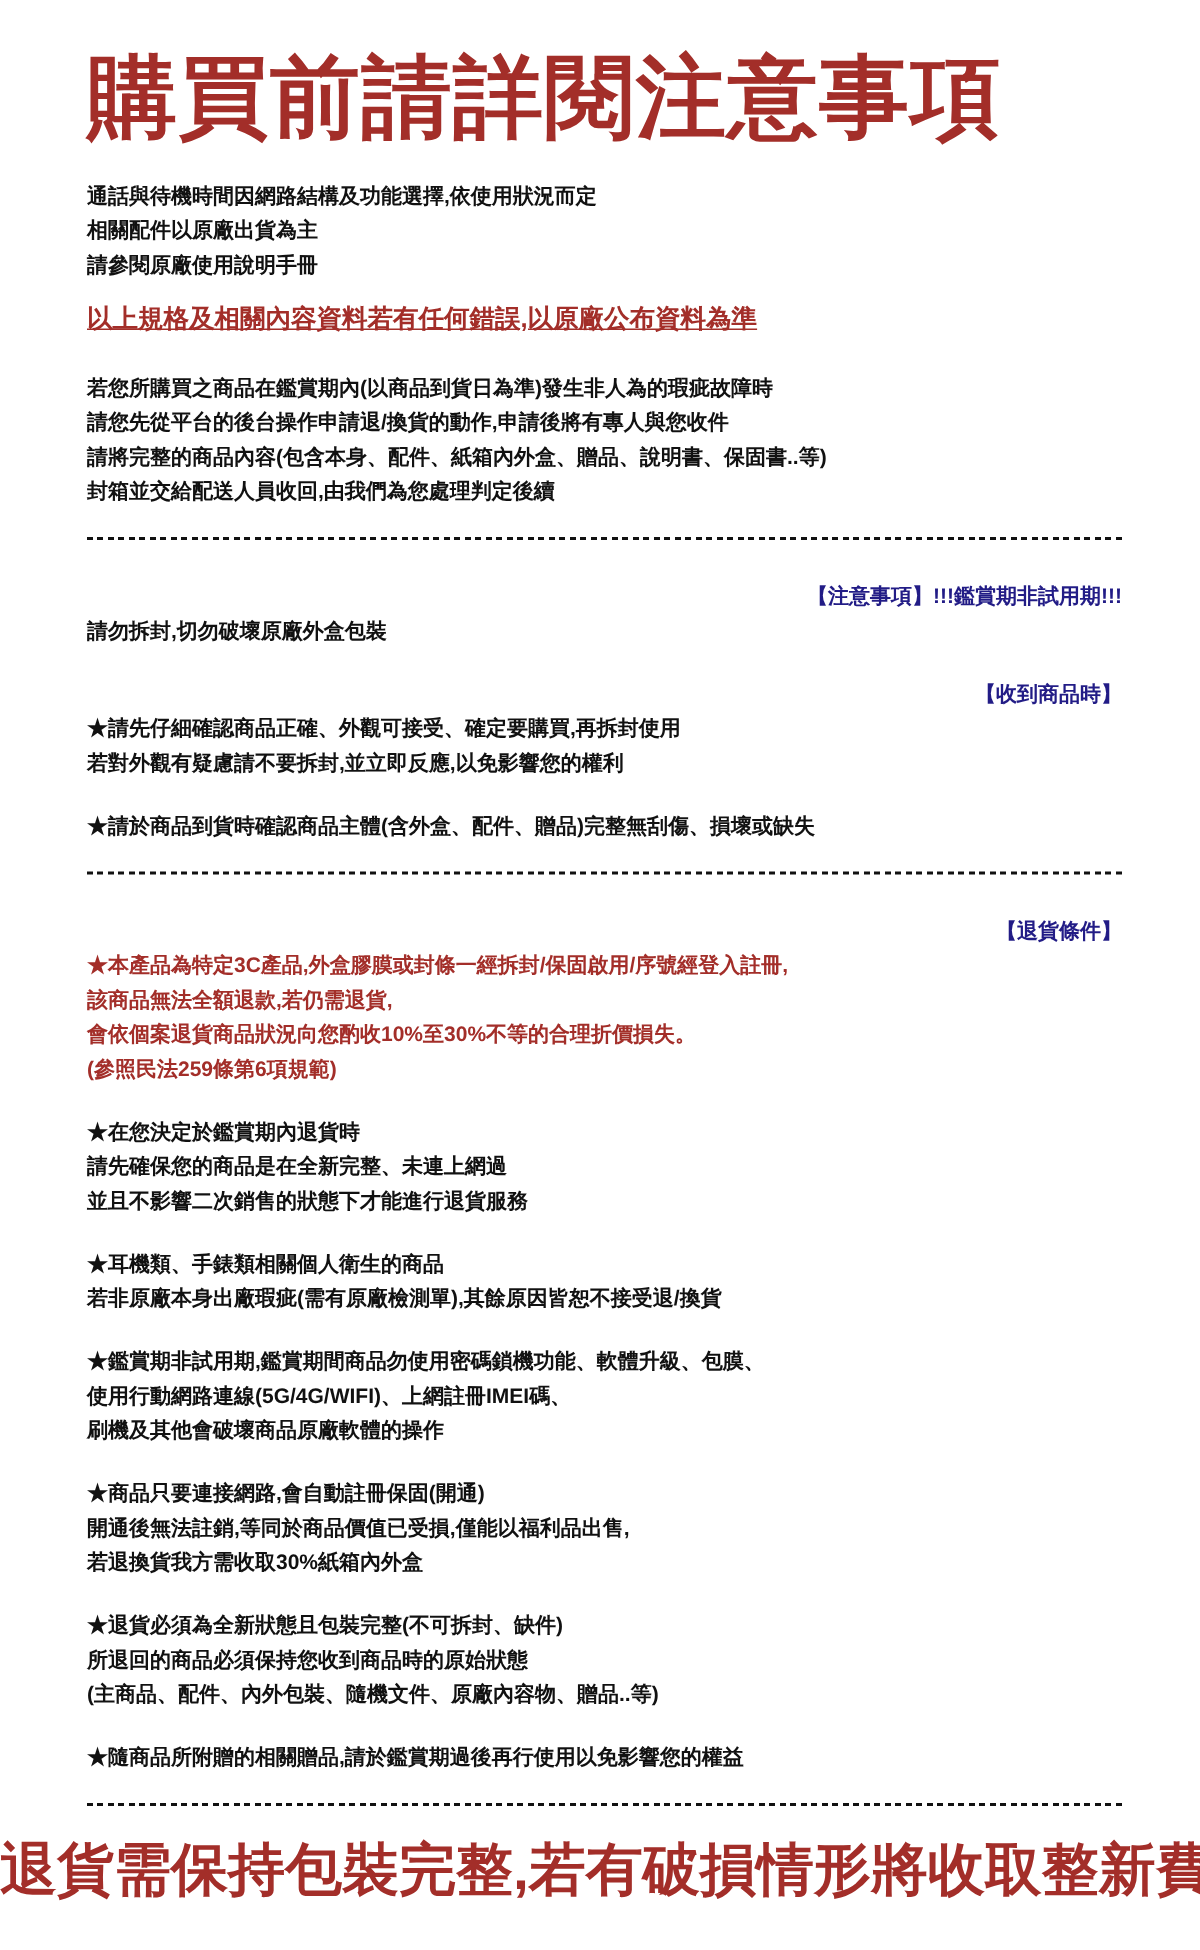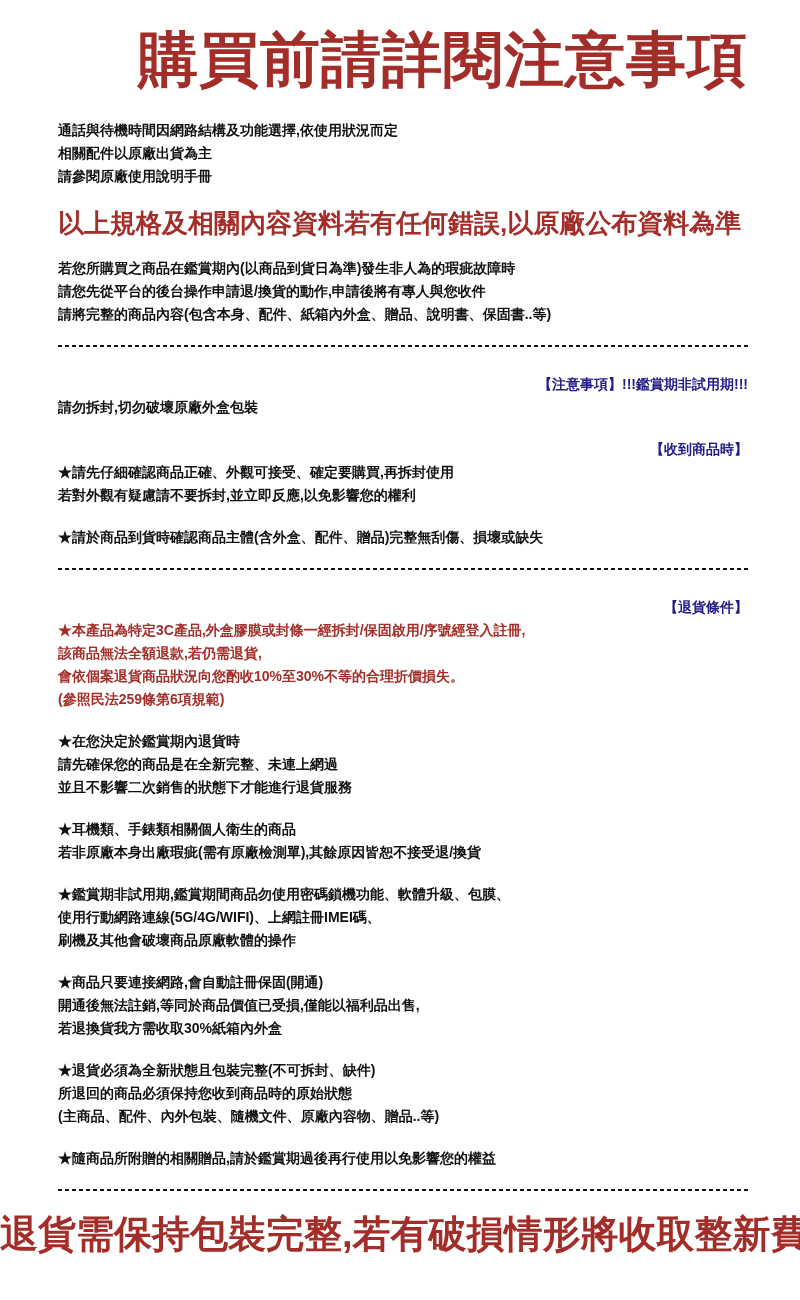--- a/index.html
+++ b/index.html
@@ -9,40 +9,39 @@
     background: #ffffff;
     font-family: "Liberation Sans", sans-serif;
     color: #111111;
     overflow: hidden;
     --red: #A32E29;
     --navy: #221C86;
   }
   .content { padding: 0 52px 0 58px; }
   .title {
     margin: 30px 0 20px;
-    text-align: right;
+    text-align: left;
     font-size: 60px;
     line-height: 1.15;
     font-weight: bold;
     color: var(--red);
     letter-spacing: 1px;
     white-space: nowrap;
-    font-family: Liberation Mono, monospace;
   }
   p {
     margin: 0;
     font-size: 14px;
     line-height: 23px;
     font-weight: bold;
     white-space: nowrap;
   }
   .para { margin-bottom: 19px; }
   .red { color: var(--red); }
   .navy { color: var(--navy); text-align: right; }
-  .highlight { font-size: 26px; line-height: 30px; margin-top: 20px; }
+  .highlight { font-size: 17px; line-height: 30px; margin-top: 10px; text-decoration: underline; }
   .sep {
     height: 2px;
     margin: 14px 0 26px;
     background: repeating-linear-gradient(to right, #111 0 4px, transparent 4px 7px);
   }
   .footer {
     margin-top: 20px;
     text-align: left;
     font-size: 38px;
     line-height: 46px;
@@ -62,20 +61,21 @@
     <p>通話與待機時間因網路結構及功能選擇,依使用狀況而定</p>
     <p>相關配件以原廠出貨為主</p>
     <p>請參閱原廠使用說明手冊</p>
     <p class="red highlight">以上規格及相關內容資料若有任何錯誤,以原廠公布資料為準</p>
   </div>
 
   <div class="para">
     <p>若您所購買之商品在鑑賞期內(以商品到貨日為準)發生非人為的瑕疵故障時</p>
     <p>請您先從平台的後台操作申請退/換貨的動作,申請後將有專人與您收件</p>
     <p>請將完整的商品內容(包含本身、配件、紙箱內外盒、贈品、說明書、保固書..等)</p>
+    <p>封箱並交給配送人員收回,由我們為您處理判定後續</p>
   </div>
 
   <div class="sep"></div>
 
   <div class="para">
     <p class="navy">【注意事項】!!!鑑賞期非試用期!!!</p>
     <p>請勿拆封,切勿破壞原廠外盒包裝</p>
   </div>
 
   <div class="para">

